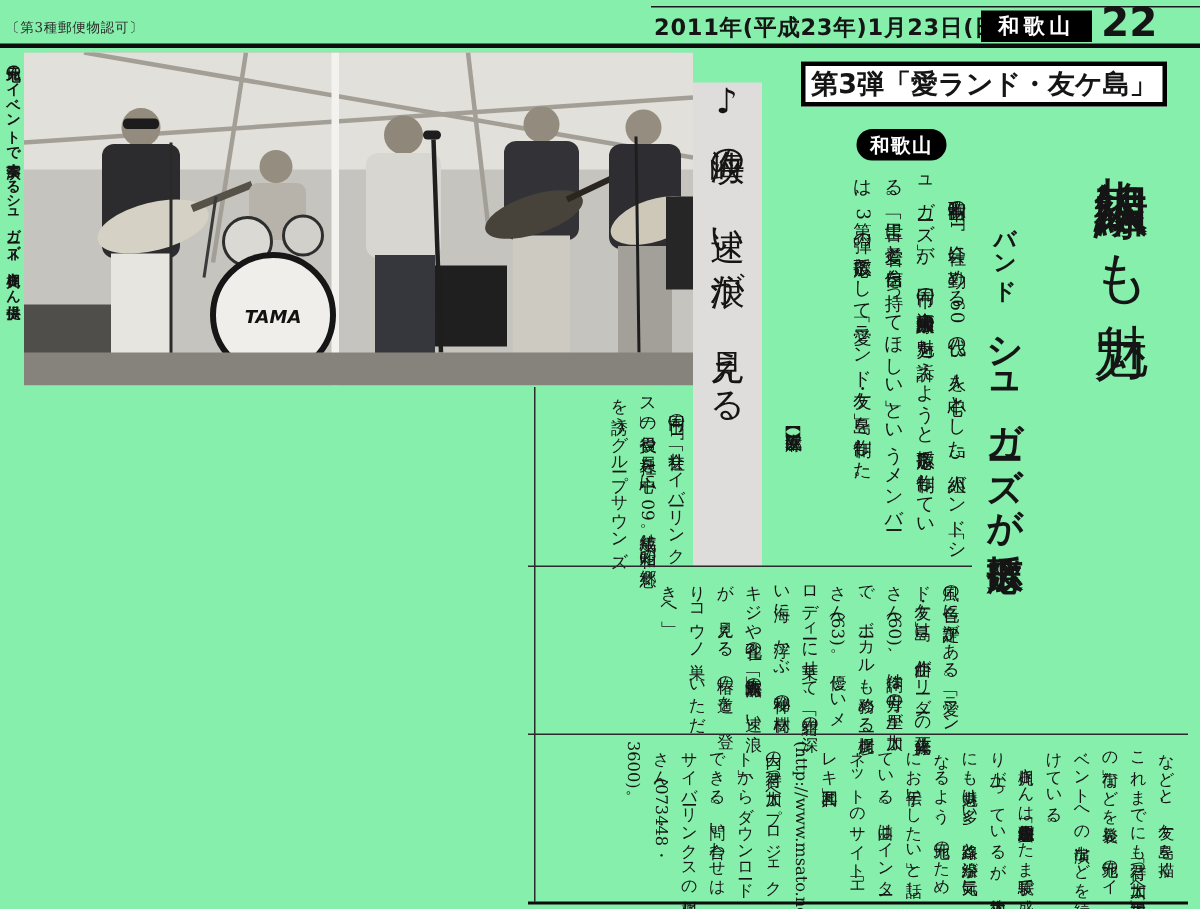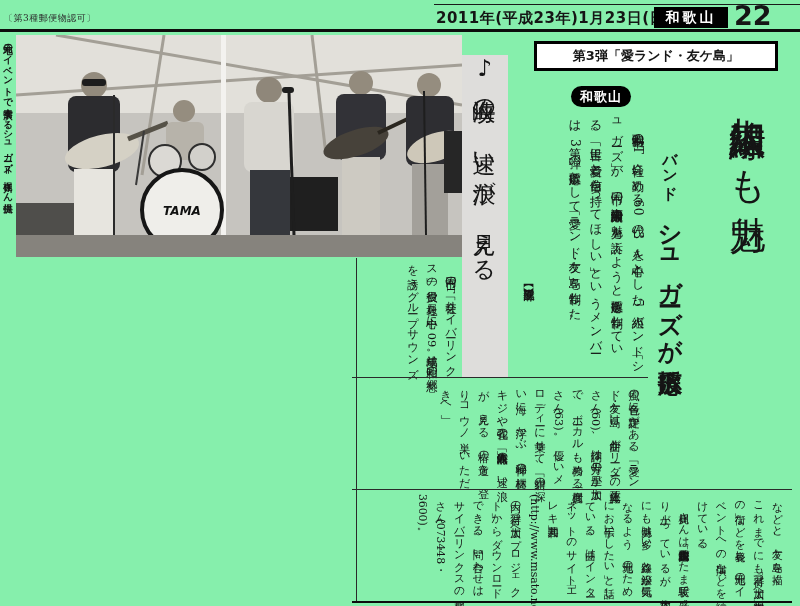--- a/index.html
+++ b/index.html
@@ -23,21 +23,21 @@
     font-size:14px;font-weight:bold;display:flex;align-items:center;justify-content:center;letter-spacing:3px;}
   .page-number{left:734px;top:0px;font-size:27px;font-weight:bold;text-align:center;}
   .hdr-rule{left:0;top:29px;width:800px;height:3px;background:#0d0d0d;}
 
   
   .photo{left:16px;top:35px;width:446px;height:222px;background:#c9c7c2;border-radius:16px;}
   .photo-caption{left:2px;top:37px;height:222px;font-size:9.5px;font-weight:bold;line-height:13px;}
 
   
   .kicker-box{left:534px;top:41px;width:238px;height:24px;border:3px solid #000;background:#fff;
-    display:flex;align-items:center;justify-content:center;font-size:13px;font-weight:bold;white-space:nowrap;}
+    display:flex;align-items:center;justify-content:center;font-size:18px;font-weight:bold;white-space:nowrap;}
   .headline{left:703px;top:88px;height:356px;width:88px;font-size:37px;letter-spacing:2px;
     display:flex;justify-content:center;}
   .subhead-wrap{left:646px;top:142px;height:320px;width:48px;display:flex;justify-content:center;}
   .subhead-prefix{font-size:15px;font-weight:bold;margin-bottom:10px;}
   .subhead-main{font-size:24px;font-weight:bold;letter-spacing:1px;}
   .loc-badge{left:571px;top:86px;width:60px;height:21px;background:#000;color:#fff;border-radius:11px;
     font-size:13px;font-weight:bold;display:flex;align-items:center;justify-content:center;letter-spacing:1px;}
 
   
   .lead{left:528px;top:111px;width:120px;height:262px;font-size:12.3px;line-height:21px;letter-spacing:.5px;}

